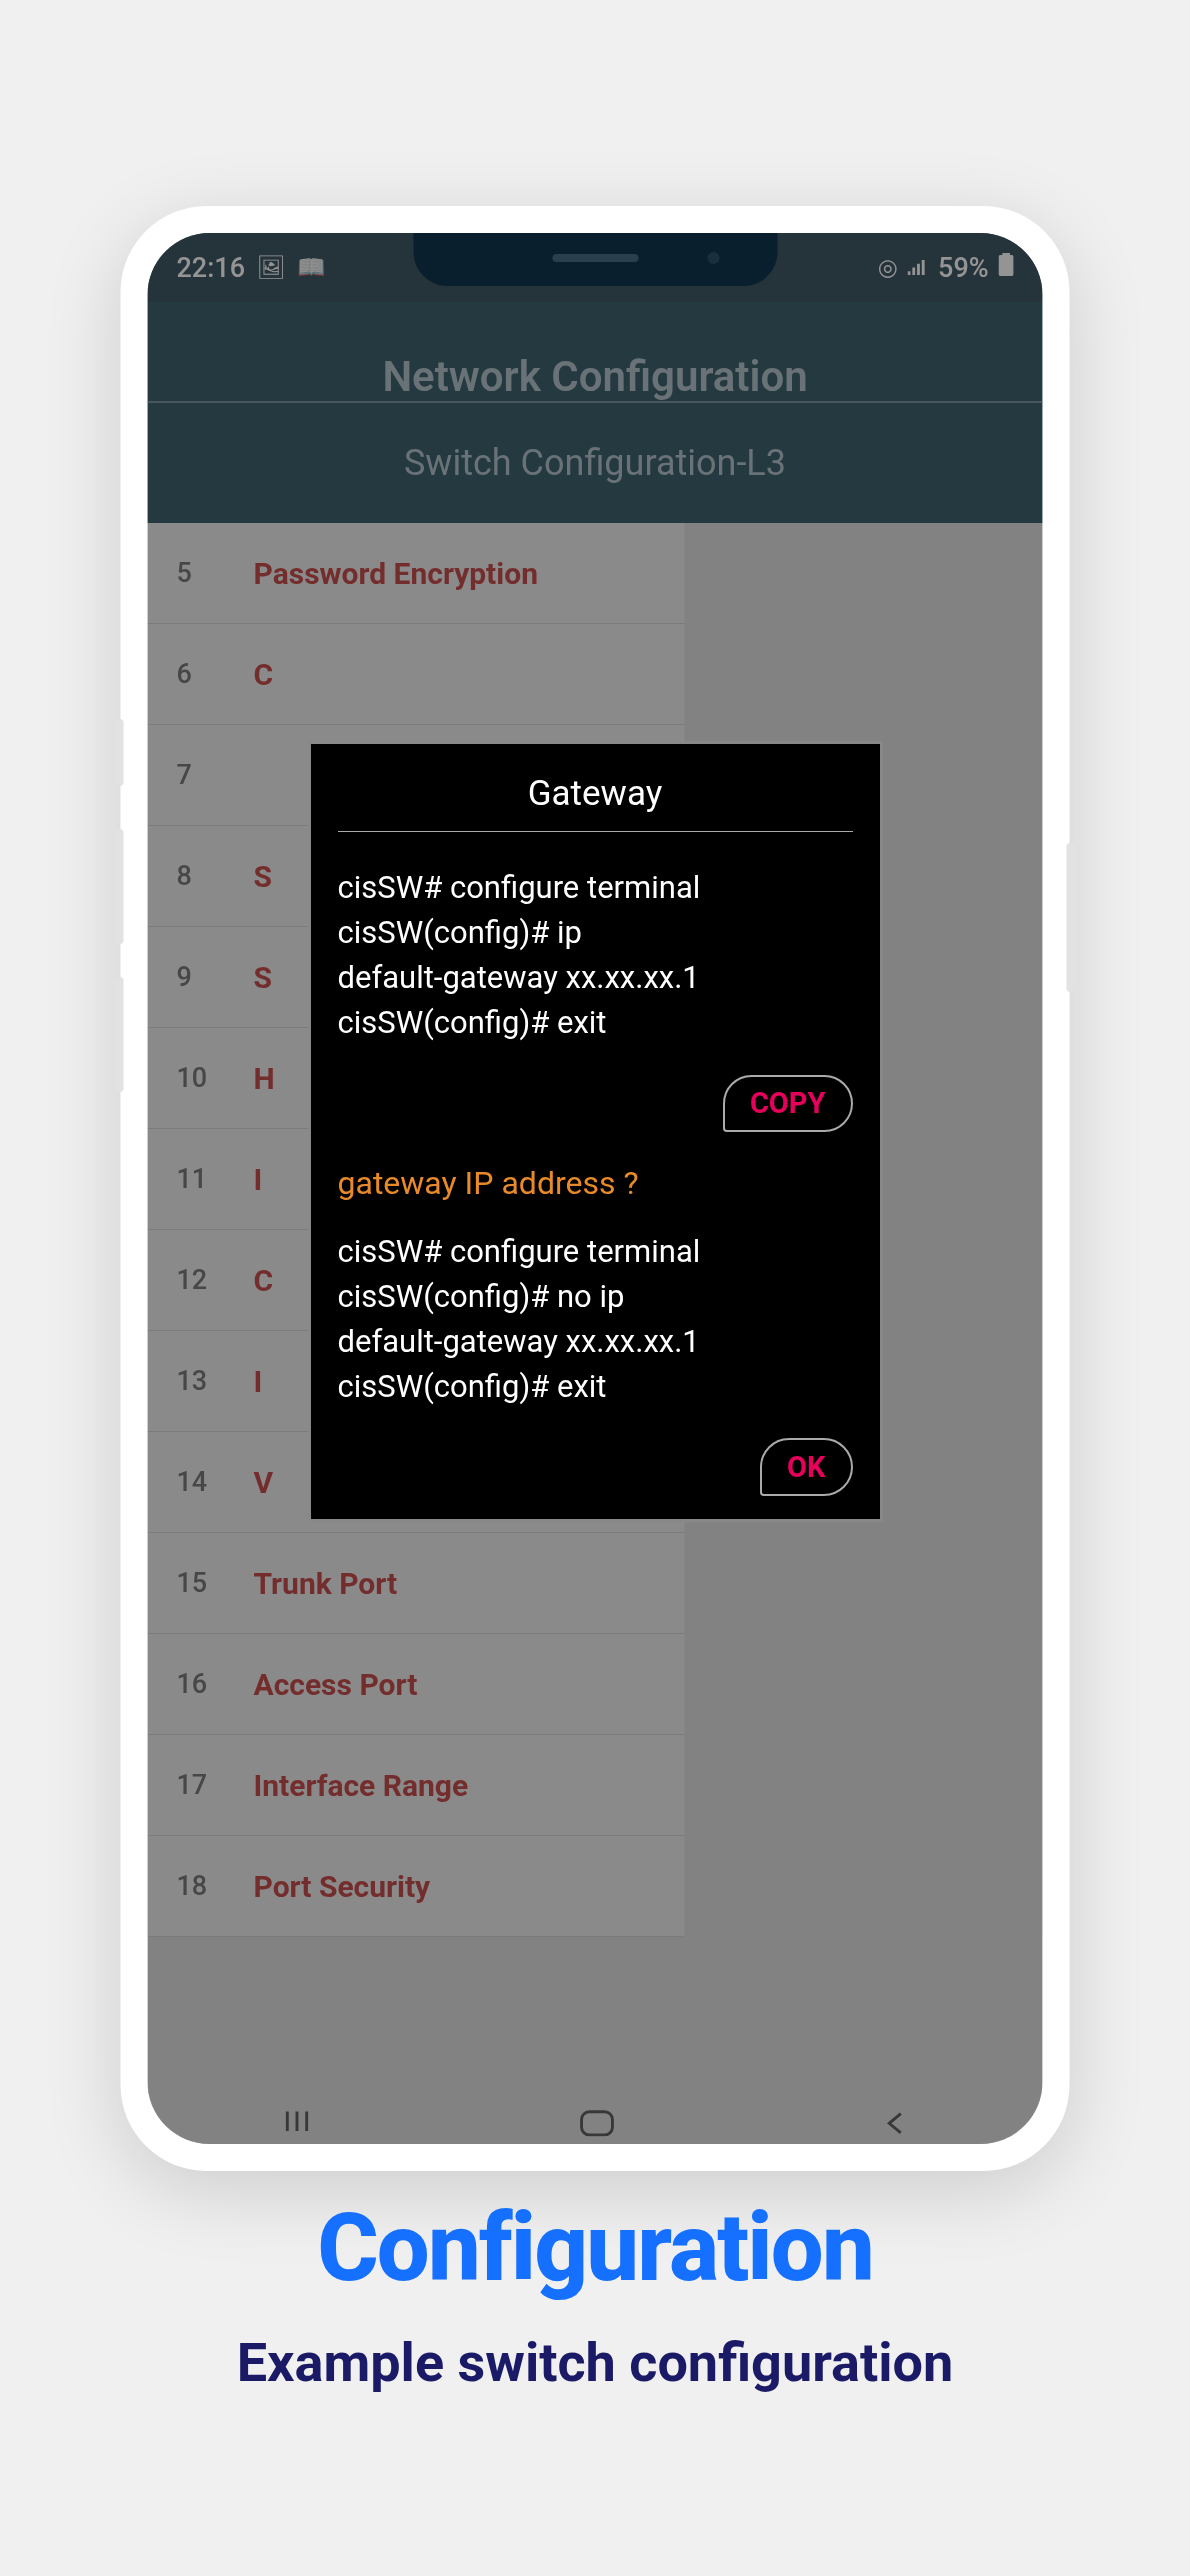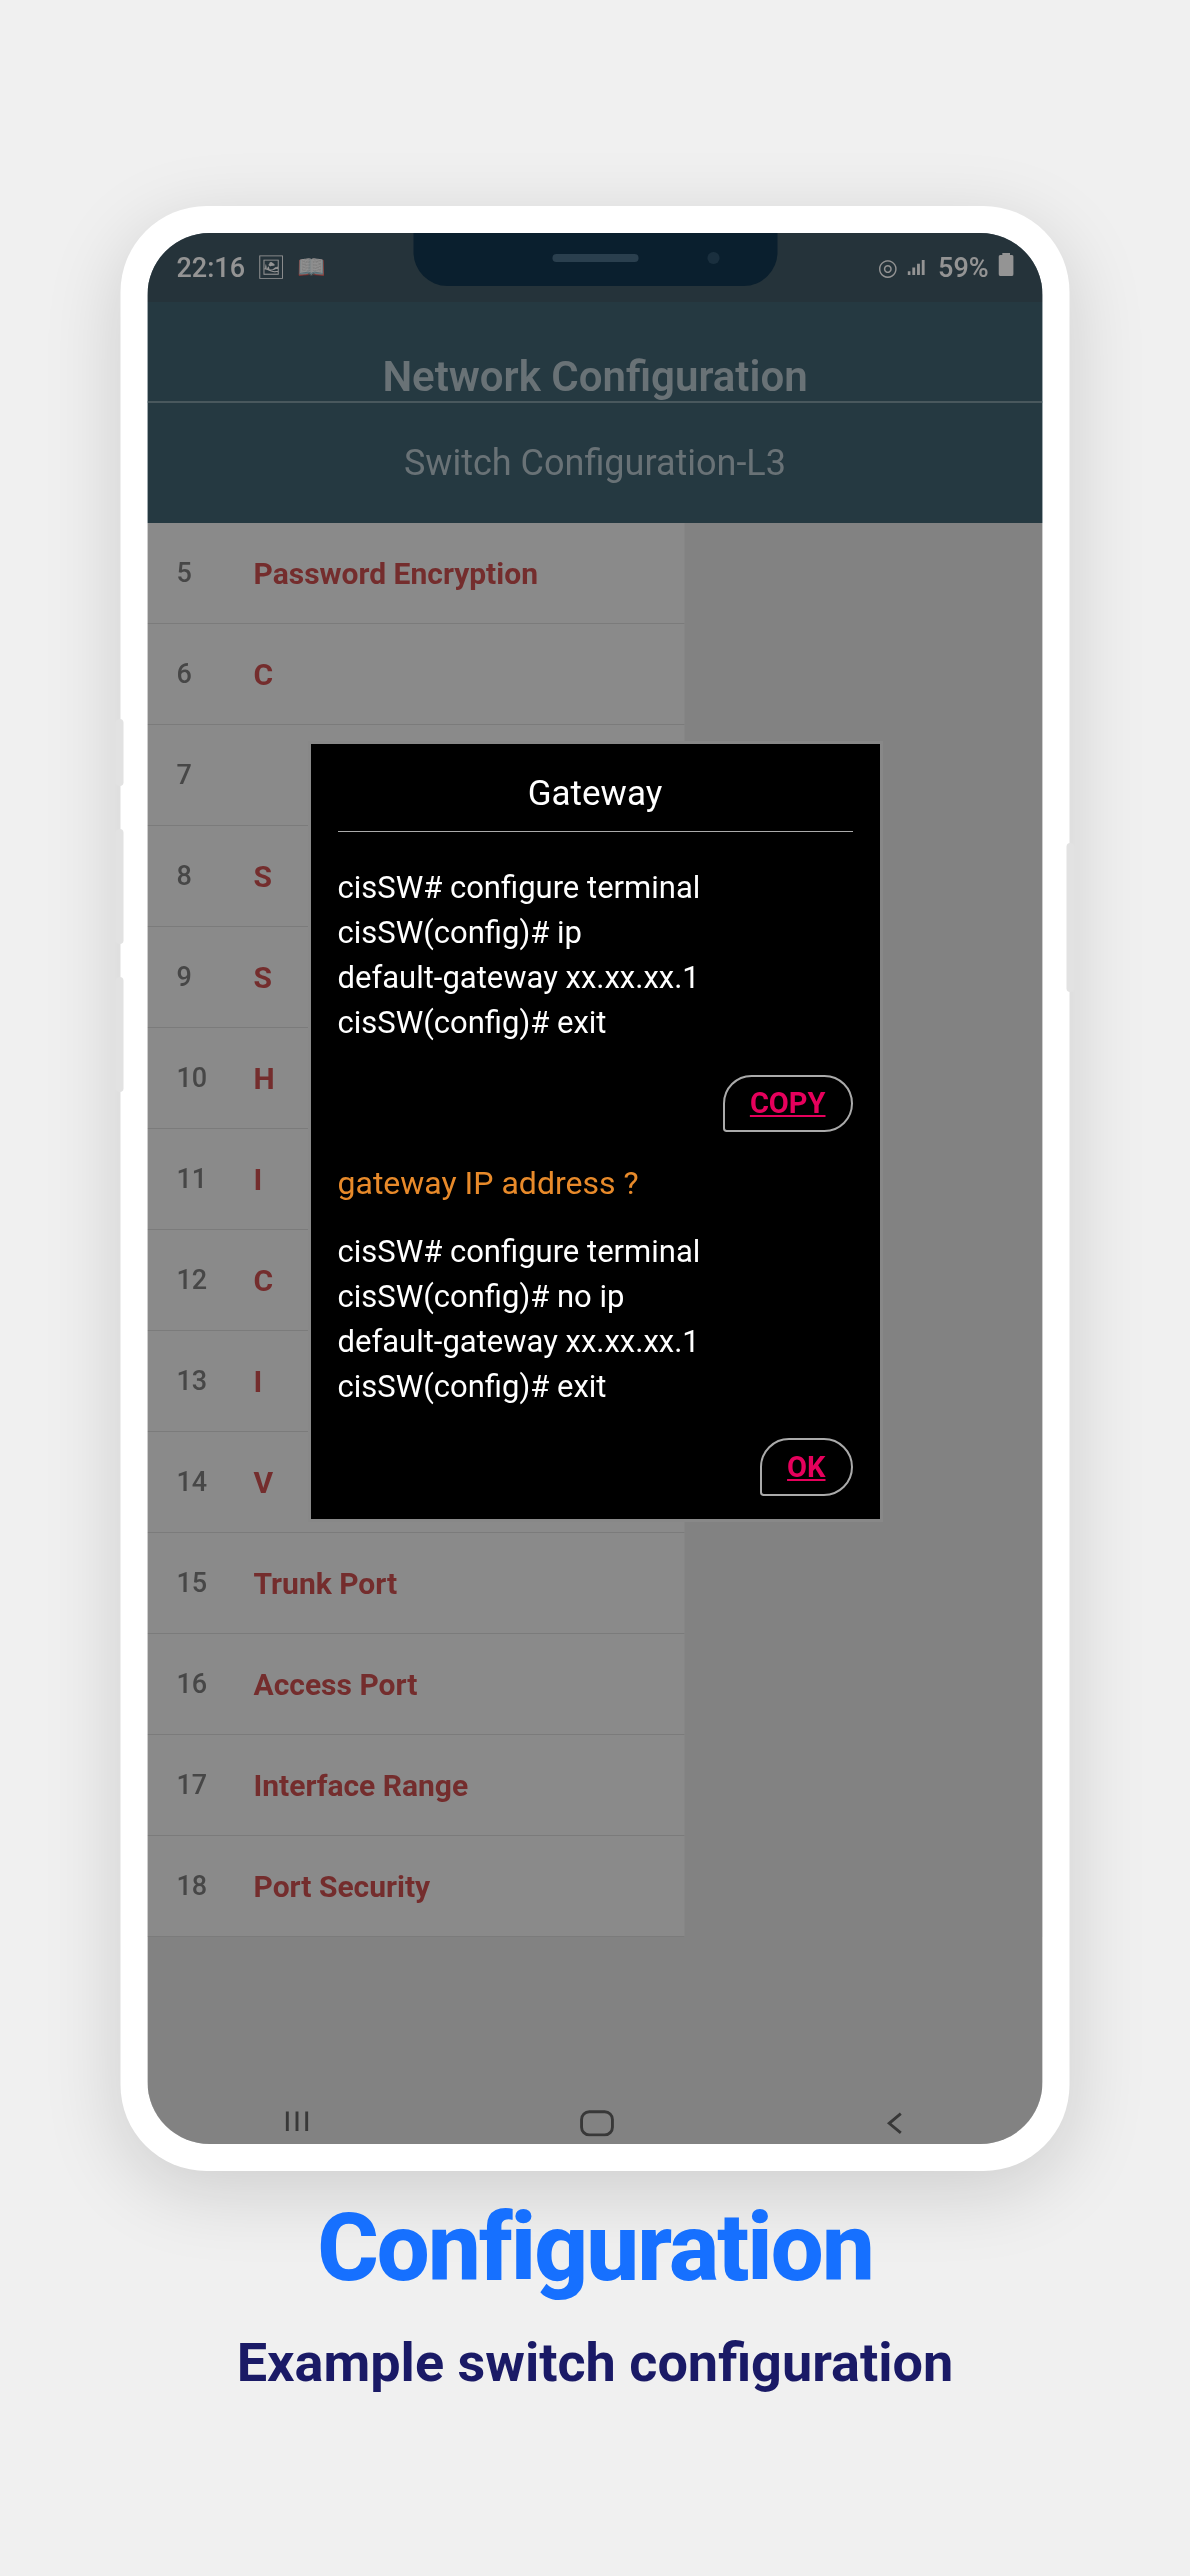--- a/index.html
+++ b/index.html
@@ -180,21 +180,20 @@
   }
   .dialog-button {
     border: 2.9px solid #aaa;
     background: transparent;
     color: #e6005c;
     font-size: 29px;
     font-weight: 700;
     padding: 9.6px 25px;
     border-radius: 29px 29px 29px 3.8px;
     cursor: pointer;
-    text-decoration: underline;
   }
   .dialog-question {
     color: #e88a2a;
     margin-top: 29px;
     margin-bottom: 24px;
     line-height: 1.4;
     font-size: 32px;
   }
   .nav-bar {
     position: absolute;

